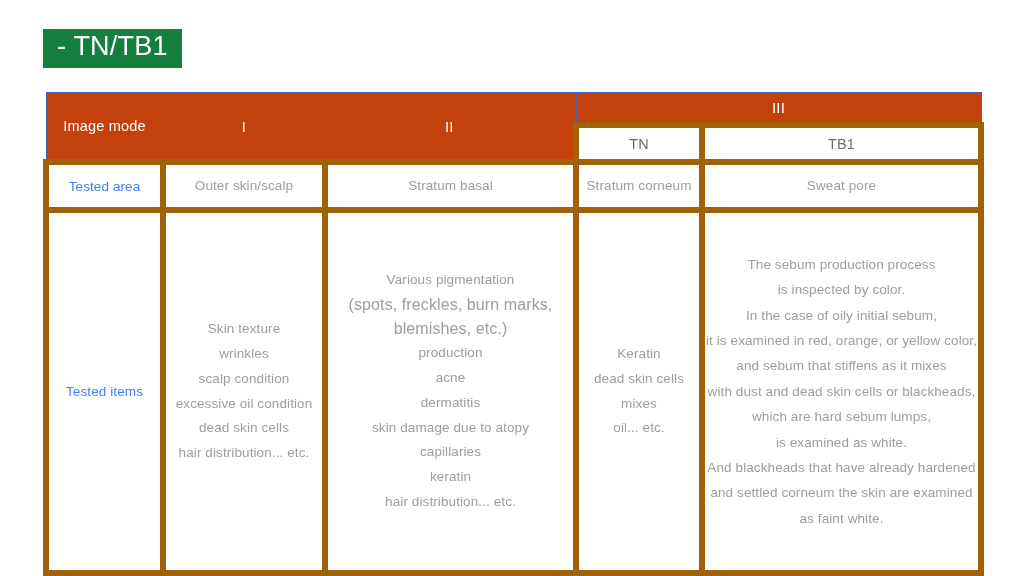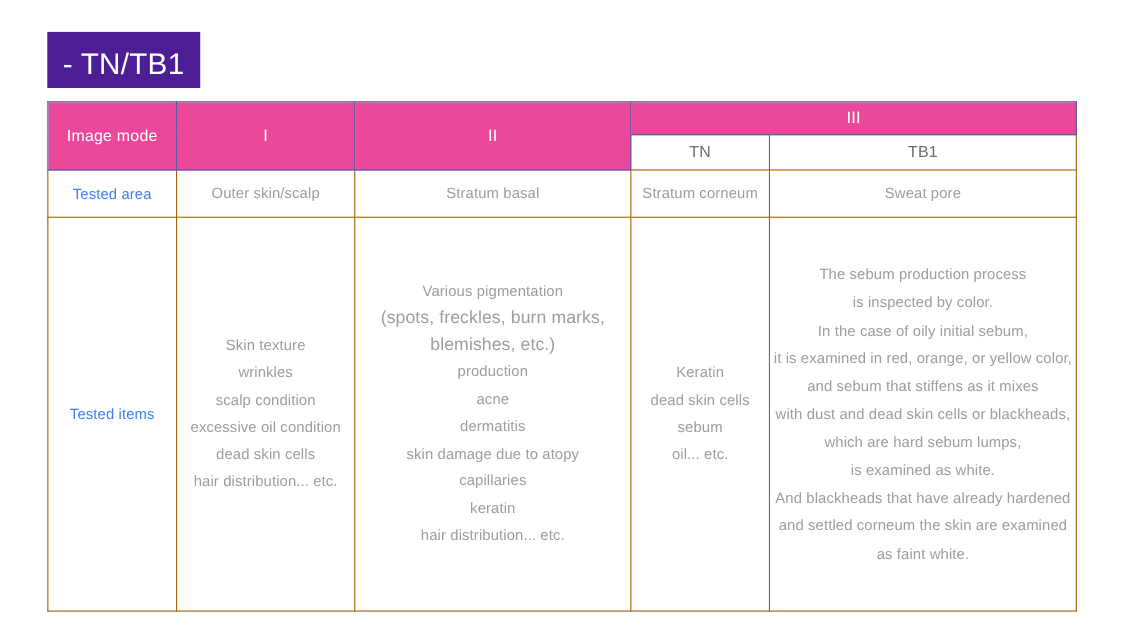--- a/index.html
+++ b/index.html
@@ -13,50 +13,50 @@
     font-family: "Liberation Sans", sans-serif;
     overflow: hidden;
     position: relative;
   }
 
   
   #title-badge {
     position: absolute;
     left: 43px;
     top: 29px;
-    background: #4c1d95;
+    background: #15803d;
     color: #ffffff;
     font-size: 27px;
     font-weight: 400;
     letter-spacing: 0.2px;
-    padding: 15px 14px 7px 14px;
+    padding: 3px 14px 7px 14px;
     line-height: 1.08;
     white-space: nowrap;
   }
 
   
   #spec-table {
     position: absolute;
     left: 43px;
     top: 92px;
     width: 935px;
     border-collapse: collapse;
     table-layout: fixed;
   }
   #spec-table td, #spec-table th {
-    border: 1px solid #a16207;
+    border: 6px solid #a16207;
     padding: 0;
     vertical-align: middle;
     text-align: center;
     font-weight: 400;
   }
 
   
   .hdr {
-    background: #ec4899;
+    background: #c2410c;
     color: #ffffff;
     font-size: 14.5px;
     font-weight: bold;
     border: 1px solid #4f5dab !important;
     letter-spacing: 0.2px;
   }
   .hdr-roman {
     font-size: 15px;
     font-weight: bold;
   }
@@ -146,21 +146,21 @@
           <span class="stack-line">hair distribution... etc.</span>
         </td>
       <td class="cell">
         <span><span class="stack-line">Various pigmentation</span></span>
         <span class="cell-small">(spots, freckles, burn marks, blemishes, etc.)</span>
         <span><span class="stack-line">production</span><span class="stack-line">acne</span><span class="stack-line">dermatitis</span><span class="stack-line">skin damage due to atopy</span><span class="stack-line">capillaries</span><span class="stack-line">keratin</span><span class="stack-line">hair distribution... etc.</span></span>
       </td>
       <td class="cell">
           <span class="stack-line">Keratin</span>
           <span class="stack-line">dead skin cells</span>
-          <span class="stack-line">sebum</span>
+          <span class="stack-line">mixes</span>
           <span class="stack-line">oil... etc.</span>
         </td>
       <td class="cell cell-paragraph">
           <span class="stack-line">The sebum production process</span>
           <span class="stack-line">is inspected by color.</span>
           <span class="stack-line">In the case of oily initial sebum,</span>
           <span class="stack-line">it is examined in red, orange, or yellow color,</span>
           <span class="stack-line">and sebum that stiffens as it mixes</span>
           <span class="stack-line">with dust and dead skin cells or blackheads,</span>
           <span class="stack-line">which are hard sebum lumps,</span>

